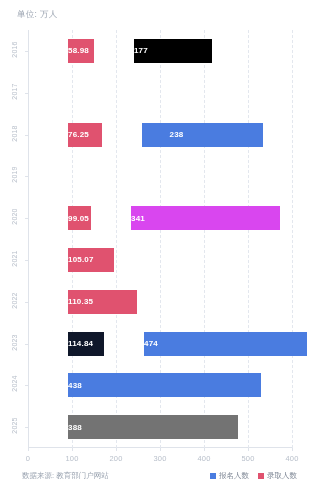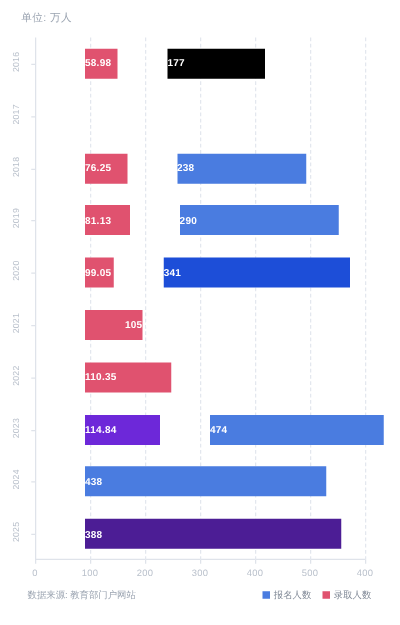--- a/index.html
+++ b/index.html
@@ -162,79 +162,71 @@
         </div>
       </div>
       <div class="ytick" style="top: 20.9px;"></div>
       <div class="ylabel" style="left: -24px; top: 15.9px; width: 20px; text-align: center;">2016</div>
       <div class="ytick" style="top: 62.7px;"></div>
       <div class="ylabel" style="left: -24px; top: 57.7px; width: 20px; text-align: center;">2017</div>
       <div class="row" style="top: 92.5px; height: 24px;">
         <div class="seg seg-red" style="width: 33.55px; background: rgb(224, 82, 111);">
           <span class="seg-label">76.25</span>
         </div>
-        <div class="seg seg-blue" style="width: 103px; background: rgb(74, 124, 224);">
+        <div class="seg seg-blue" style="width: 121px; background: rgb(74, 124, 224); padding-left: 28px;">
           <span class="seg-label">238</span>
         </div>
       </div>
       <div class="ytick" style="top: 104.5px;"></div>
       <div class="ylabel" style="left: -24px; top: 99.5px; width: 20px; text-align: center;">2018</div>
-      <div class="row" style="top: 134.3px; height: 24px;">
-        <div class="seg seg-red" style="width: 35.6972px; background: rgb(224, 82, 111);">
-          <span class="seg-label">81.13</span>
-        </div>
-        <div class="seg seg-blue" style="width: 127.6px; background: rgb(74, 124, 224);">
-          <span class="seg-label">290</span>
-        </div>
-      </div>
       <div class="ytick" style="top: 146.3px;"></div>
       <div class="ylabel" style="left: -24px; top: 141.3px; width: 20px; text-align: center;">2019</div>
       <div class="row" style="top: 176.1px; height: 24px;">
         <div class="seg seg-red" style="width: 23px; background: rgb(224, 82, 111);">
           <span class="seg-label">99.05</span>
         </div>
-        <div class="seg seg-blue" style="width: 149px; background: #1d4ed8;">
+        <div class="seg seg-blue" style="width: 149px; background: #d946ef;">
           <span class="seg-label">341</span>
         </div>
       </div>
       <div class="ytick" style="top: 188.1px;"></div>
       <div class="ylabel" style="left: -24px; top: 183.1px; width: 20px; text-align: center;">2020</div>
       <div class="row" style="top: 217.9px; height: 24px;">
-        <div class="seg seg-red" style="width: 46.2308px; background: rgb(224, 82, 111); padding-left: 32px;">
+        <div class="seg seg-red" style="width: 46.2308px; background: rgb(224, 82, 111);">
           <span class="seg-label">105.07</span>
         </div>
       </div>
       <div class="ytick" style="top: 229.9px;"></div>
       <div class="ylabel" style="left: -24px; top: 224.9px; width: 20px; text-align: center;">2021</div>
       <div class="row" style="top: 259.7px; height: 24px;">
         <div class="seg seg-red" style="width: 69px; background: rgb(224, 82, 111);">
           <span class="seg-label">110.35</span>
         </div>
       </div>
       <div class="ytick" style="top: 271.7px;"></div>
       <div class="ylabel" style="left: -24px; top: 266.7px; width: 20px; text-align: center;">2022</div>
       <div class="row" style="top: 301.5px; height: 24px;">
-        <div class="seg seg-red" style="width: 60px; background: #6d28d9;">
+        <div class="seg seg-red" style="width: 36px; background: #0f172a;">
           <span class="seg-label">114.84</span>
         </div>
         <div class="seg seg-blue" style="width: 208.56px; background: rgb(74, 124, 224);">
           <span class="seg-label">474</span>
         </div>
       </div>
       <div class="ytick" style="top: 313.5px;"></div>
       <div class="ylabel" style="left: -24px; top: 308.5px; width: 20px; text-align: center;">2023</div>
       <div class="row" style="top: 343.3px; height: 24px;">
         <div class="seg seg-blue" style="width: 192.72px; background: rgb(74, 124, 224);">
           <span class="seg-label">438</span>
         </div>
       </div>
       <div class="ytick" style="top: 355.3px;"></div>
       <div class="ylabel" style="left: -24px; top: 350.3px; width: 20px; text-align: center;">2024</div>
       <div class="row" style="top: 385.1px; height: 24px;">
-        <div class="seg seg-blue" style="width: 205px; background: #4c1d95;">
+        <div class="seg seg-blue" style="width: 170px; background: #737373;">
           <span class="seg-label">388</span>
         </div>
       </div>
       <div class="ytick" style="top: 397.1px;"></div>
       <div class="ylabel" style="left: -24px; top: 392.1px; width: 20px; text-align: center;">2025</div>
     </div>
 
   <div class="source-note">数据来源: 教育部门户网站</div>
 
   <div class="legend" id="legend">

